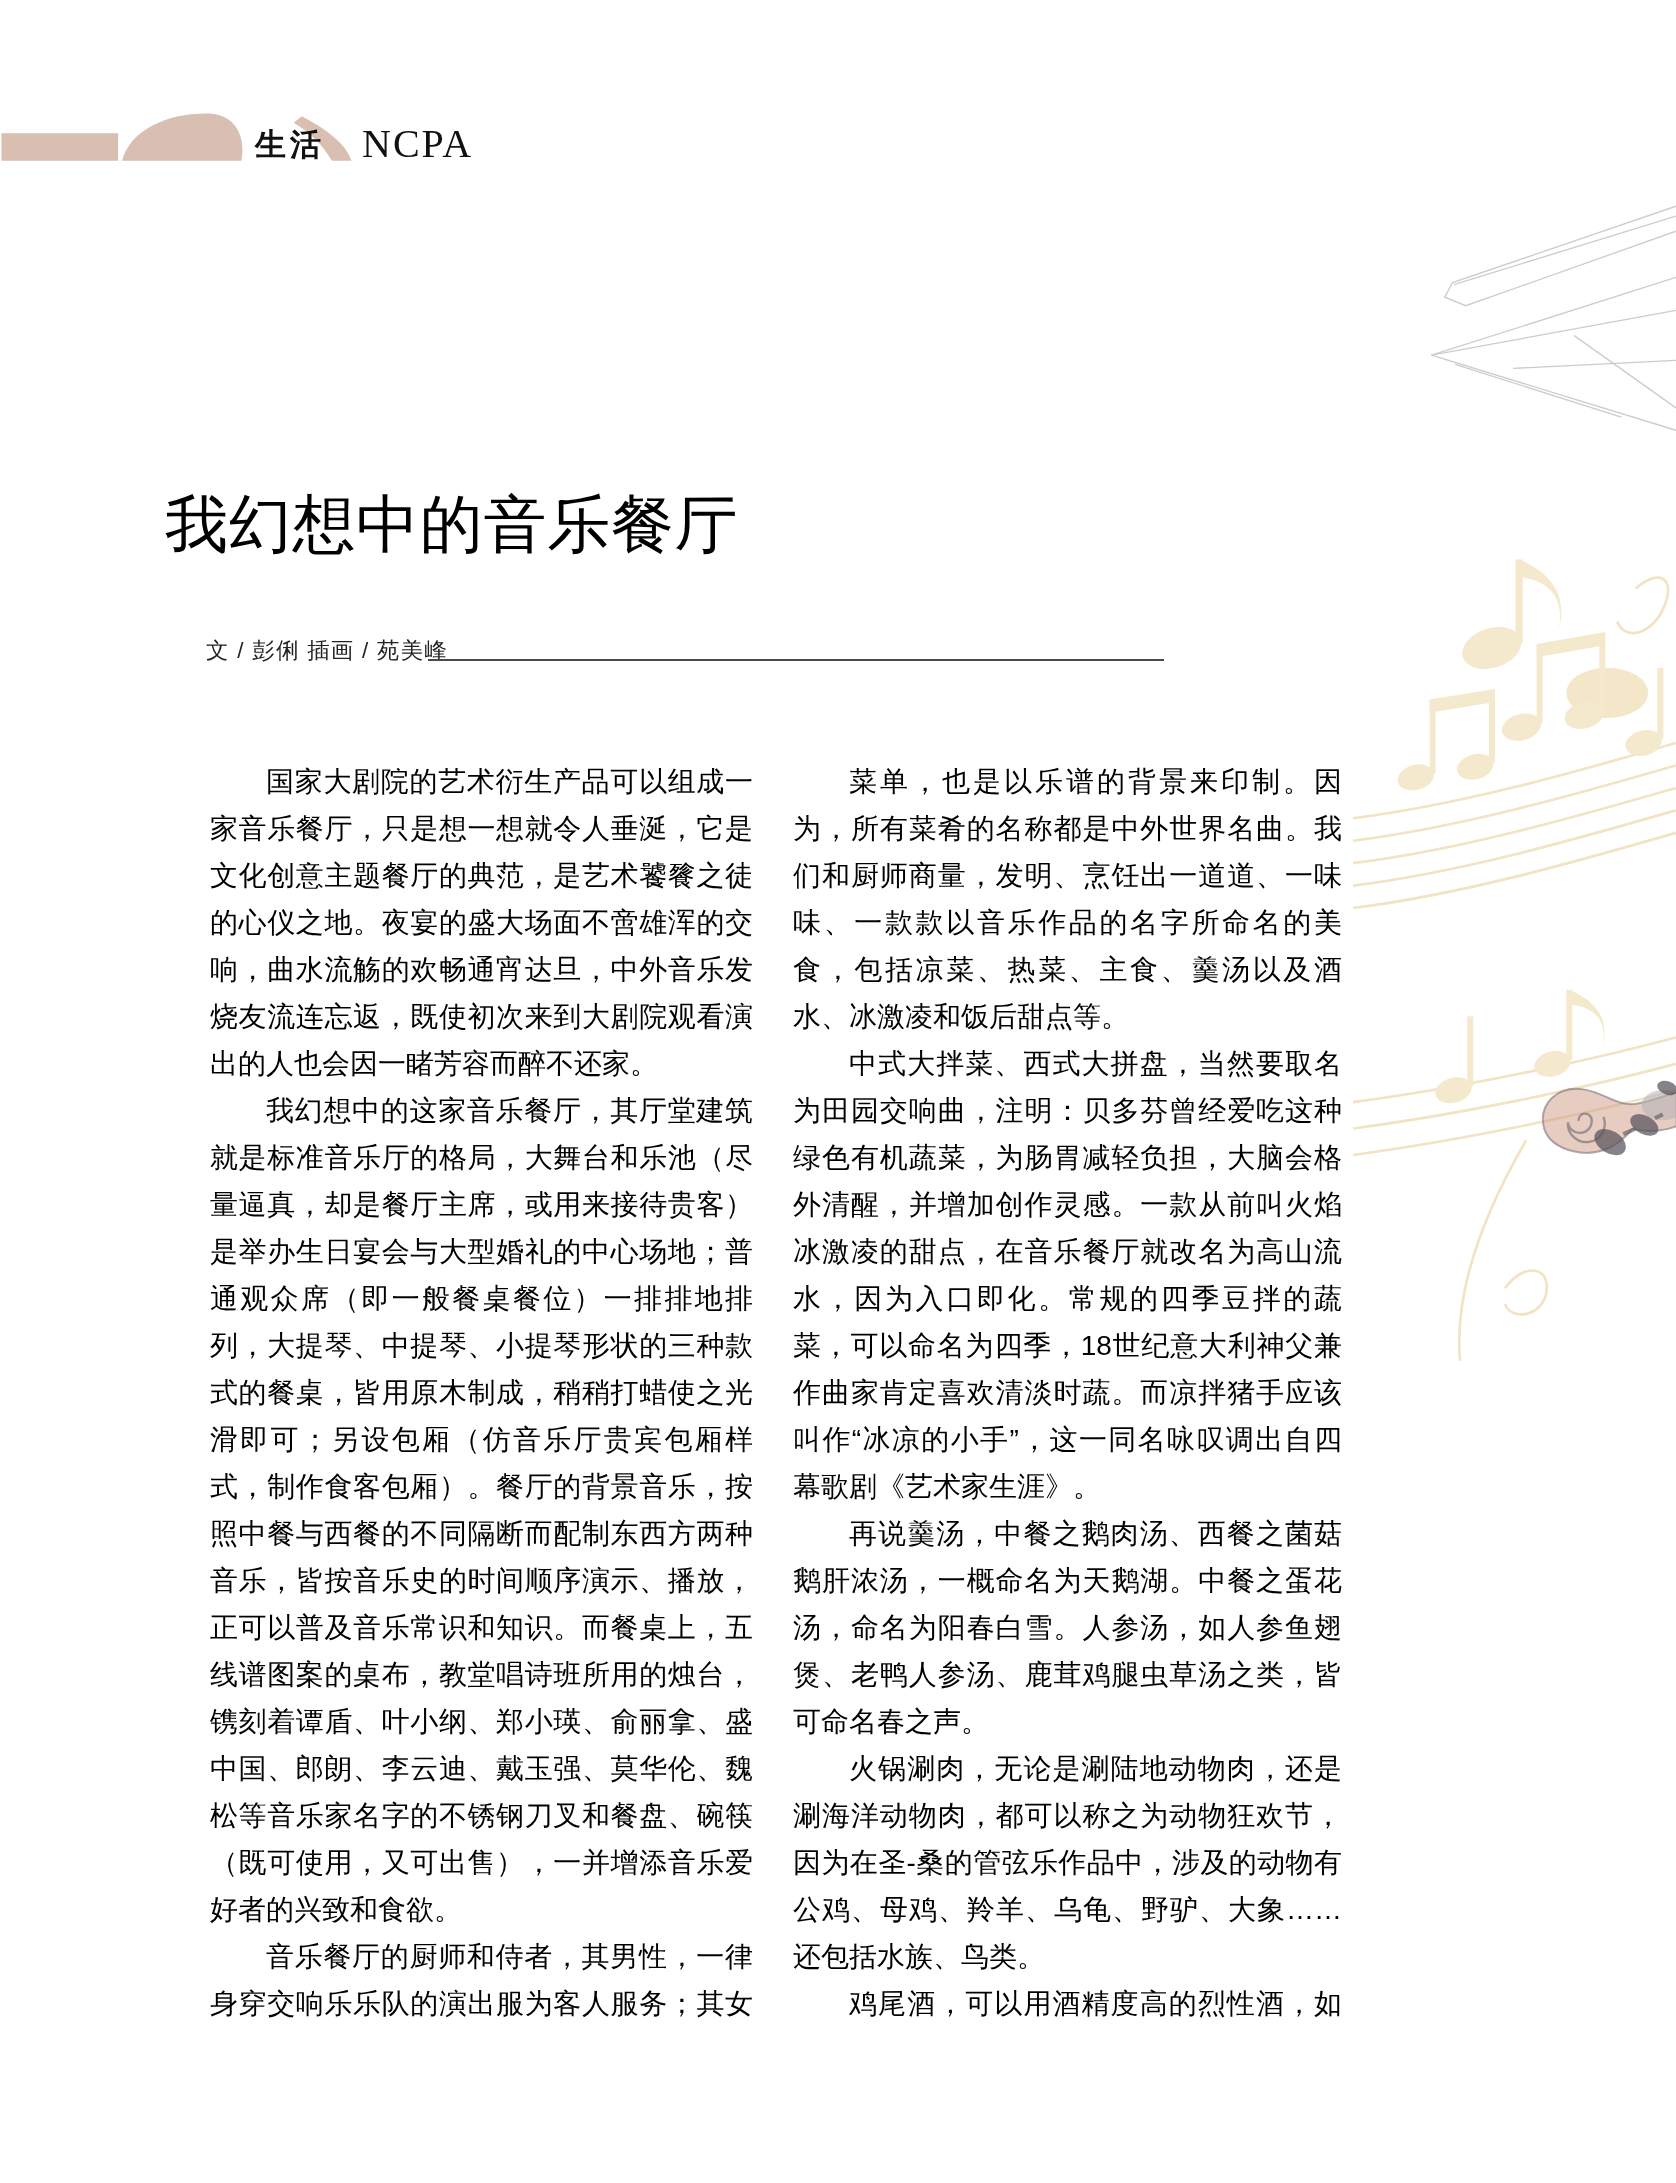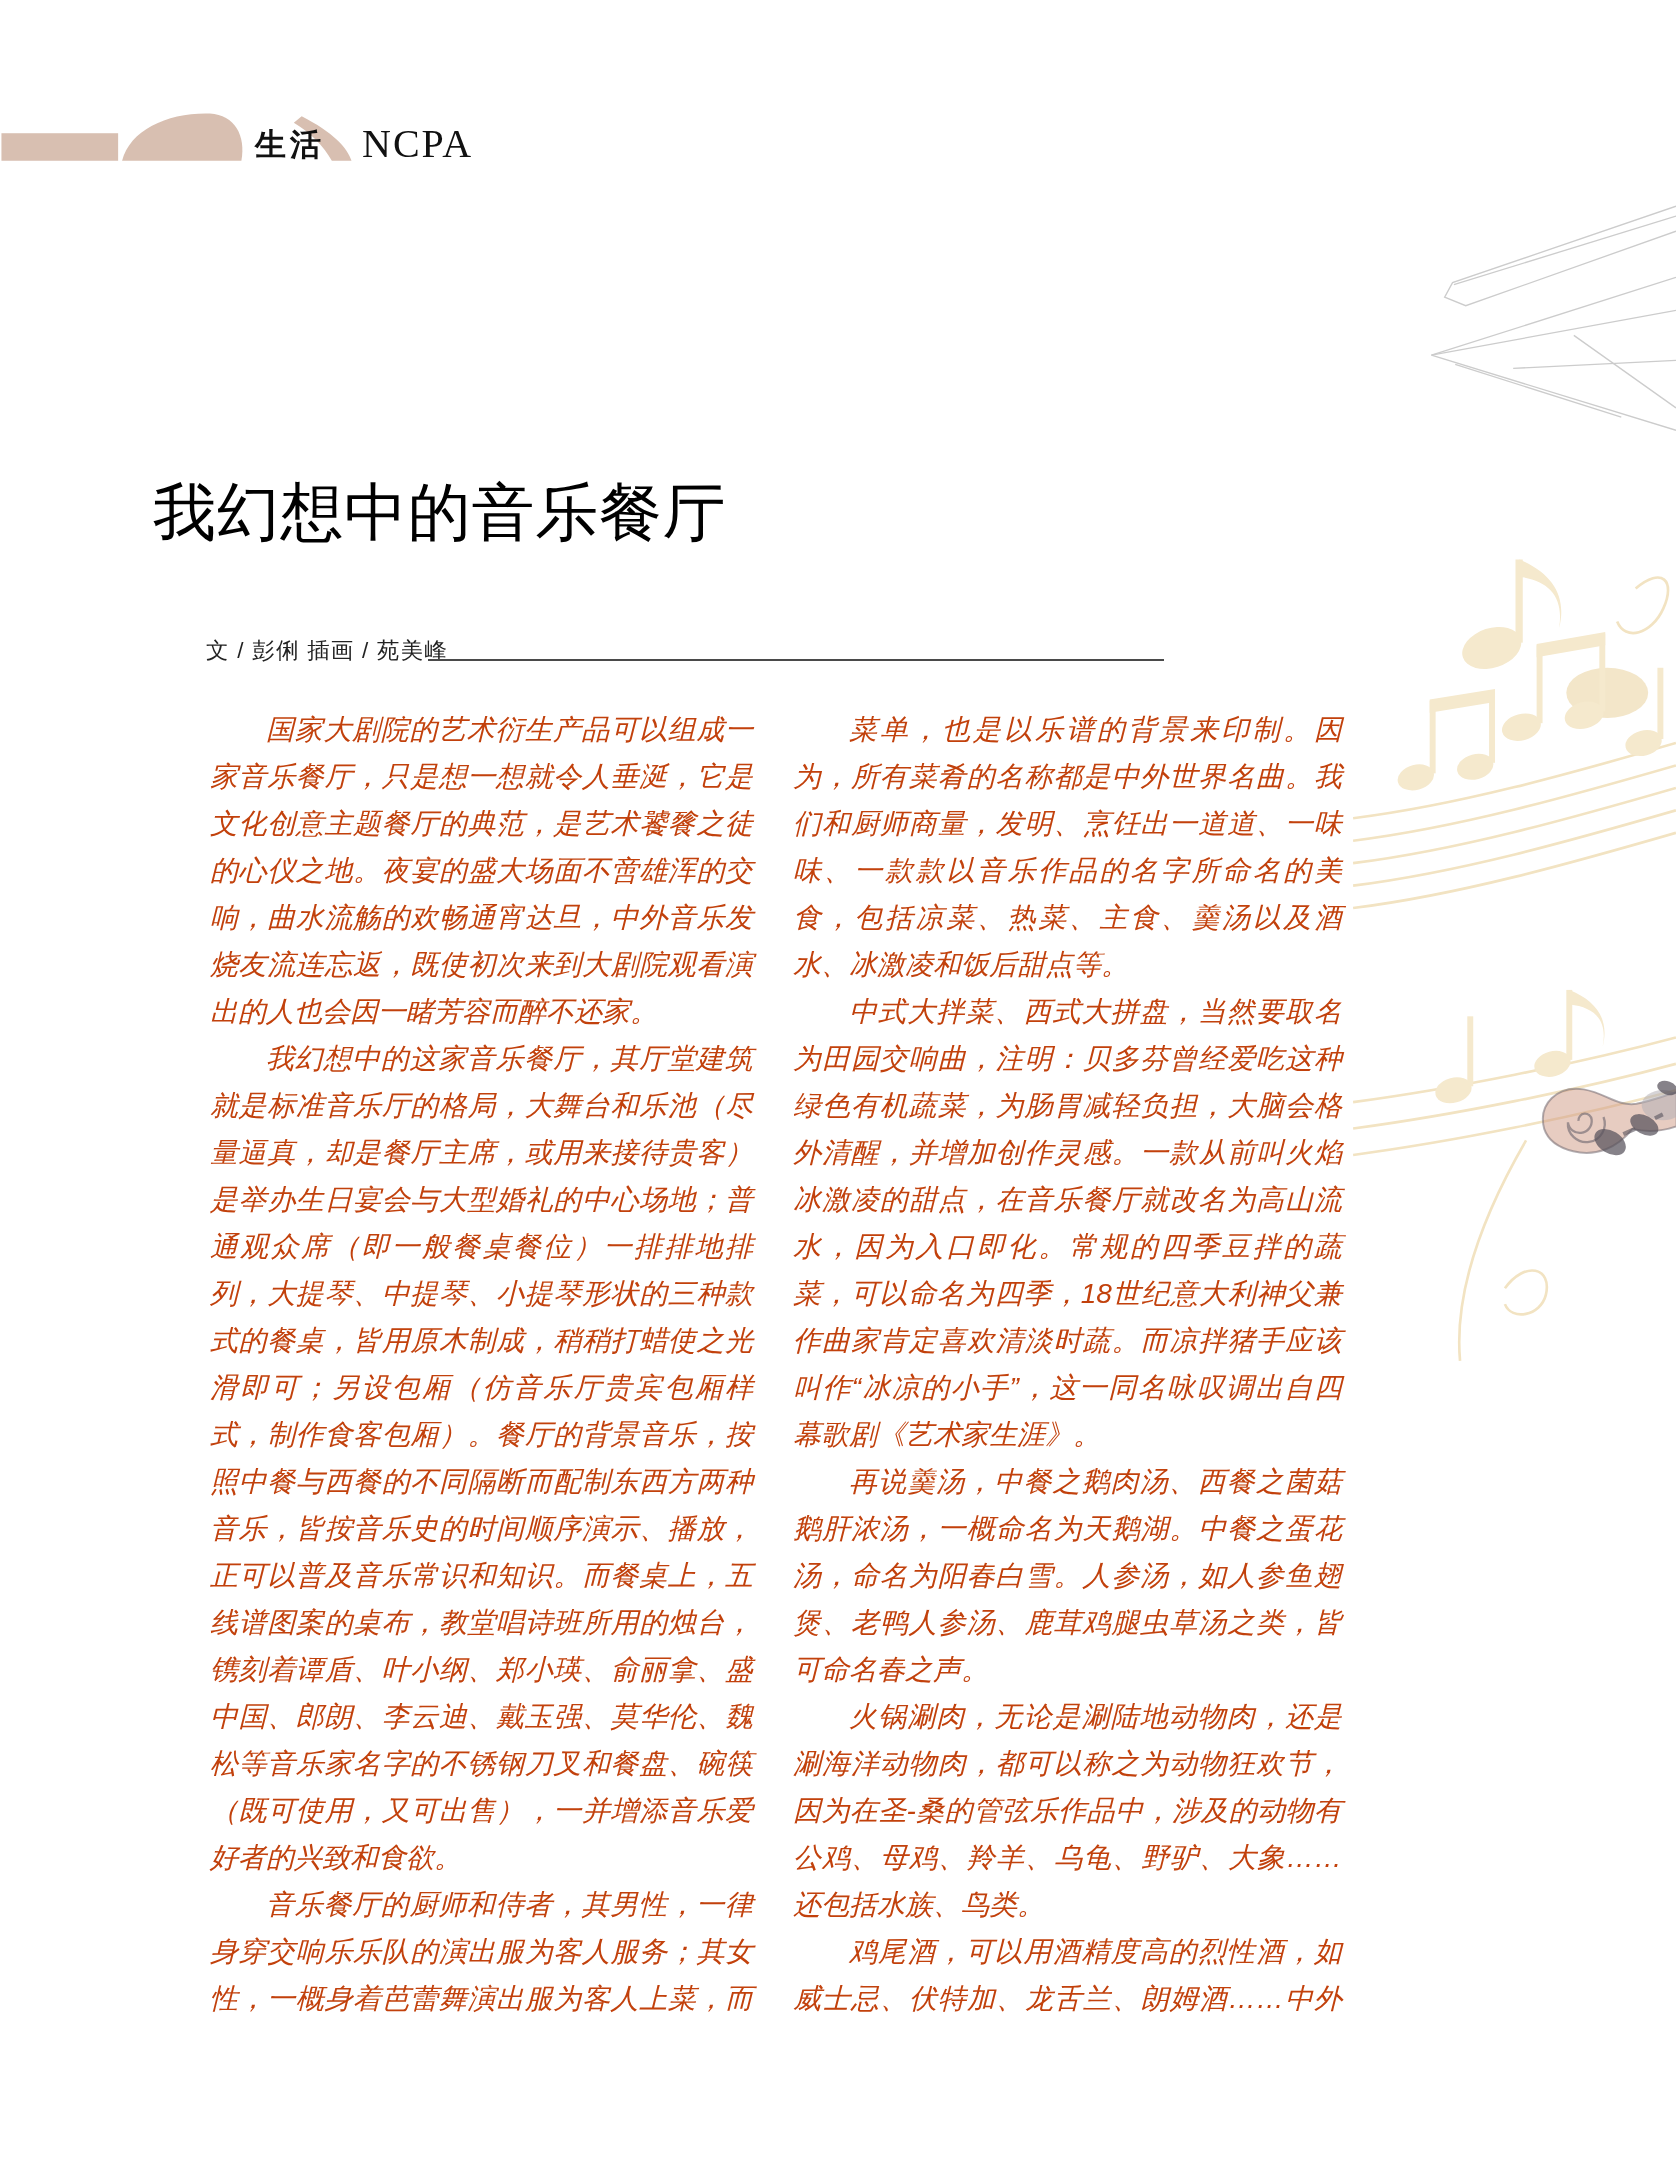--- a/index.html
+++ b/index.html
@@ -33,23 +33,23 @@
   .byline{
     position:absolute;left:206px;top:638px;
     font-size:22.4px;color:#222;letter-spacing:1.3px;line-height:1.2;
   }
   .byline-rule{
     position:absolute;left:428px;top:659px;
     width:736px;height:2px;background:var(--rule,#4a4a4a);
   }
   
   .col{
-    position:absolute;top:706px;
+    position:absolute;top:758px;
     font-size:28px;line-height:47px;
-    text-align:justify;color:#c2410c;font-style:italic;
+    text-align:justify;color:#000000;
   }
   .col-left{left:210px;width:543px;}
   .col-right{left:793px;width:549px;}
   .col p{margin:0;text-indent:2em;}
   
   .footer{
     position:absolute;left:121px;top:2061px;
     font-size:28px;color:#1a1a1a;letter-spacing:0.7px;
   }
   .footer .mag{margin-left:17px;letter-spacing:2px;font-weight:bold;}
@@ -139,21 +139,21 @@
     <ellipse cx="198" cy="64" rx="32" ry="23" fill="#b5b0b6" fill-opacity="0.55"></ellipse>
     <path d="M70,88 a10,10 0 1,1 20,-2 a18,18 0 1,1 -36,4 a28,28 0 1,0 54,-8" fill="none" stroke="#756d74" stroke-opacity="0.65" stroke-width="3.5"></path>
     <g fill="#57525c" fill-opacity="0.72">
       <ellipse cx="118" cy="120" rx="26" ry="17" transform="rotate(32 118 120)"></ellipse>
       <ellipse cx="170" cy="94" rx="23" ry="14" transform="rotate(28 170 94)"></ellipse>
       <ellipse cx="205" cy="38" rx="16" ry="10" transform="rotate(20 205 38)"></ellipse>
     </g>
     <path d="M138,108 L156,100 M186,84 L198,78" stroke="#57525c" stroke-opacity="0.6" stroke-width="6"></path>
   </svg>
 
-  <h1 class="article-title" style="margin:4px;text-align:center;">我幻想中的音乐餐厅</h1>
+  <h1 class="article-title" style="margin:16px;text-align:center;">我幻想中的音乐餐厅</h1>
 
   <div class="byline">文 / 彭俐  插画 / 苑美峰</div>
   <div class="byline-rule"></div>
 
   <div class="col col-left">
       <p>国家大剧院的艺术衍生产品可以组成一家音乐餐厅，只是想一想就令人垂涎，它是文化创意主题餐厅的典范，是艺术饕餮之徒的心仪之地。夜宴的盛大场面不啻雄浑的交响，曲水流觞的欢畅通宵达旦，中外音乐发烧友流连忘返，既使初次来到大剧院观看演出的人也会因一睹芳容而醉不还家。</p>
       <p>我幻想中的这家音乐餐厅，其厅堂建筑就是标准音乐厅的格局，大舞台和乐池（尽量逼真，却是餐厅主席，或用来接待贵客）是举办生日宴会与大型婚礼的中心场地；普通观众席（即一般餐桌餐位）一排排地排列，大提琴、中提琴、小提琴形状的三种款式的餐桌，皆用原木制成，稍稍打蜡使之光滑即可；另设包厢（仿音乐厅贵宾包厢样式，制作食客包厢）。餐厅的背景音乐，按照中餐与西餐的不同隔断而配制东西方两种音乐，皆按音乐史的时间顺序演示、播放，正可以普及音乐常识和知识。而餐桌上，五线谱图案的桌布，教堂唱诗班所用的烛台，镌刻着谭盾、叶小纲、郑小瑛、俞丽拿、盛中国、郎朗、李云迪、戴玉强、莫华伦、魏松等音乐家名字的不锈钢刀叉和餐盘、碗筷（既可使用，又可出售），一并增添音乐爱好者的兴致和食欲。</p>
       <p>音乐餐厅的厨师和侍者，其男性，一律身穿交响乐乐队的演出服为客人服务；其女性，一概身着芭蕾舞演出服为客人上菜，而芭蕾舞鞋可制作成象征性的足尖鞋。</p>
     </div>
 

